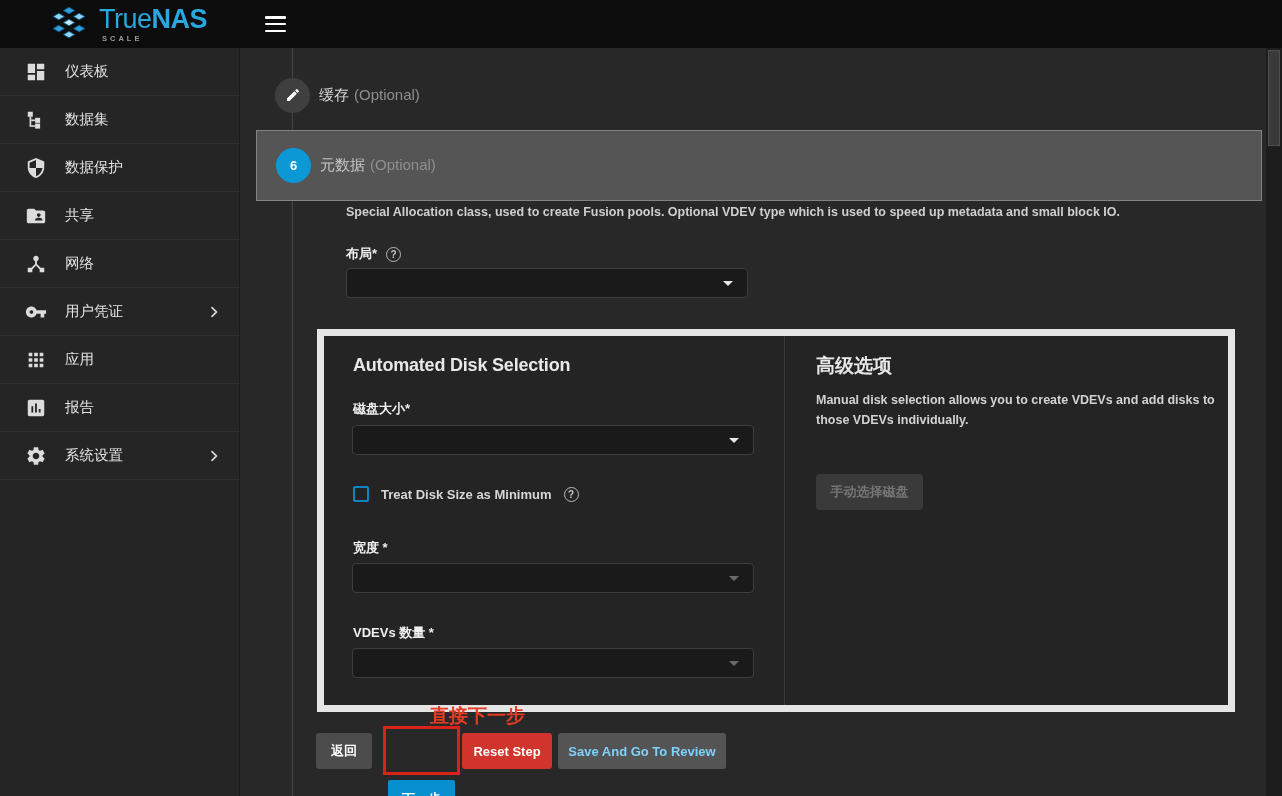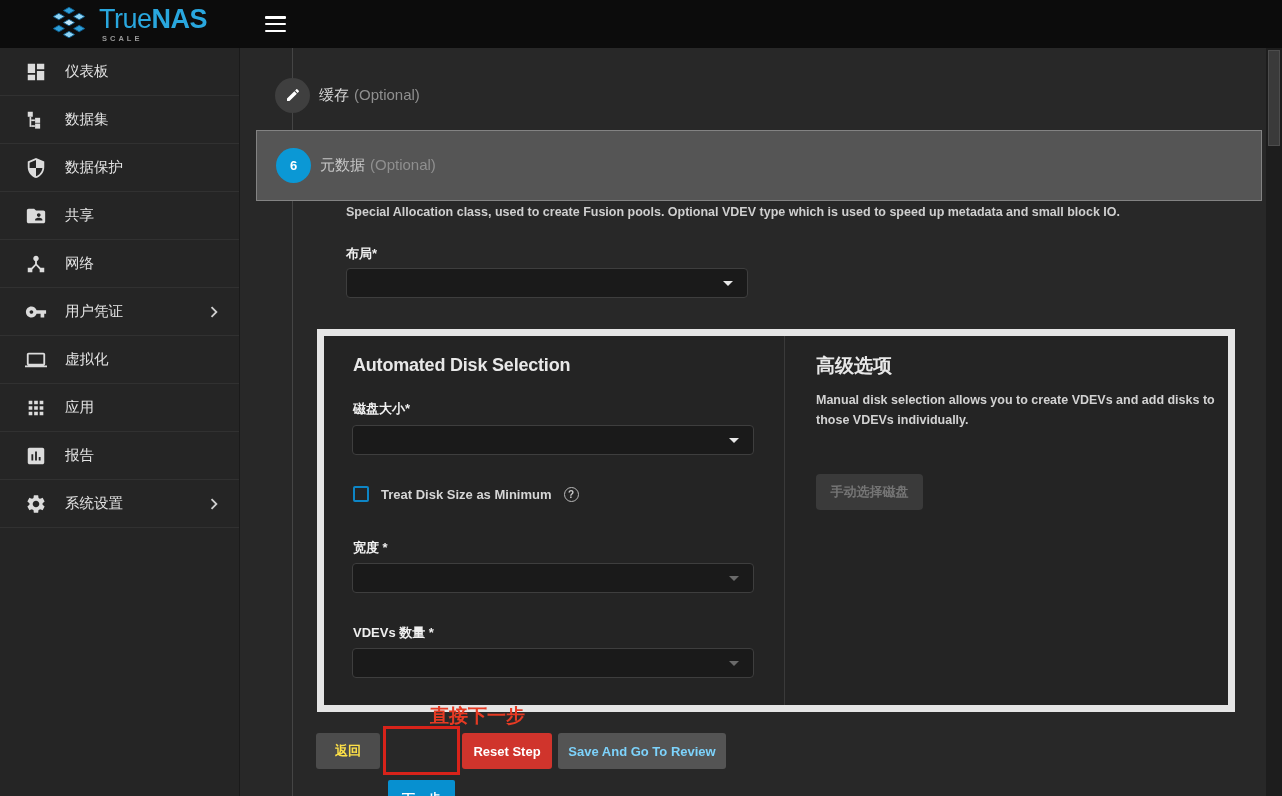--- a/index.html
+++ b/index.html
@@ -45,21 +45,21 @@
   .step-circle { width:35px; height:35px; border-radius:50%; margin-left:19px; flex:none; display:flex; align-items:center; justify-content:center; }
   .step-circle.gray { background:#3f3f3f; }
   .step-circle.gray svg { width:16px; height:16px; fill:#fff; }
   .step-circle.blue { background:#0b98d5; color:#fff; font-size:13px; font-weight:700; }
   .step-label { margin-left:9px; font-size:15px; color:#d8d8d8; }
   .step-meta .step-label { color:#c7c7c7; }
   .opt { color:#8f8f8f; margin-left:5px; }
 
   .description { position:absolute; left:105px; top:157px; width:890px; font-size:12.5px; font-weight:600; color:#cfcfcf; }
 
-  .field-label { font-size:13px; font-weight:700; color:#f0f0f0; display:flex; align-items:center; gap:9px;flex-direction:column; }
+  .field-label { font-size:13px; font-weight:700; color:#f0f0f0; display:flex; align-items:center; gap:9px; }
   .layout-label { position:absolute; left:105px; top:197px; }
   .help { width:15px; height:15px; border-radius:50%; border:1.5px solid #b9b9b9; color:#c9c9c9; font-size:10px; font-weight:700; display:flex; align-items:center; justify-content:center; cursor:pointer; flex:none; }
 
   .select { position:absolute; width:402px; height:30px; background:#1a1a1a; border:1px solid #3e3e3e; border-radius:4px; cursor:pointer; }
   .select .arrow { position:absolute; right:14px; top:12px; width:0; height:0; border-left:5px solid transparent; border-right:5px solid transparent; border-top:5px solid #e8e8e8; }
   .select.disabled .arrow { border-top-color:#6a6a6a; }
   .layout-select { left:105px; top:220px; }
 
   .card { position:absolute; left:76px; top:281px; width:918px; height:383px; background:#242424; border:7px solid #e5e5e5; }
   .section-title { position:absolute; margin:0; font-weight:700; color:#e8e8e8; }
@@ -75,21 +75,21 @@
   .vdevs-label  { position:absolute; left:29px; top:288px; }
   .select-vdevs { left:28px; top:312px; }
   .divider-v { position:absolute; left:460px; top:0; bottom:0; width:1px; background:#3a3a3a; }
   .adv-body { position:absolute; left:492px; top:54px; width:408px; margin:0; font-size:12.5px; font-weight:600; color:#d2d2d2; line-height:1.6; }
   .manual-btn { position:absolute; left:492px; top:138px; width:107px; height:36px; background:#3a3a3a; color:#757575; border:none; border-radius:4px; font-size:13px; font-weight:700; font-family:inherit; cursor:default; }
 
   .annotation { position:absolute; left:189px; top:655px; font-size:19px; font-weight:700; color:#e63a23; }
   .red-box { position:absolute; left:142px; top:678px; width:77px; height:49px; border:3px solid #d8231a; }
 
   .btn { position:absolute; top:685px; height:36px; border:none; border-radius:3px; font-family:inherit; font-size:13px; font-weight:700; cursor:pointer; }
-  .btn-back  { left:75px;  width:64px;  background:#4c4c4c; color:#fde047;font-family:Liberation Serif, serif; }
+  .btn-back  { left:75px;  width:56px;  background:#4c4c4c; color:#ffffff;font-family:Liberation Serif, serif; }
   .btn-next  { position:absolute; left:2px; top:3px; width:67px; height:37px; background:#0790d0; color:#fff; border:none; border-radius:2px; font-family:inherit; font-size:13px; font-weight:700; cursor:pointer;margin-top:48px; }
   .btn-reset { left:221px; width:90px;  background:#d0342c; color:#fff; }
   .btn-save  { left:317px; width:168px; background:#545454; color:#7dd3fc; }
 
   .scroll-strip { position:absolute; right:0; top:48px; width:16px; bottom:0; background:#1d1d1d; cursor:pointer; }
   .scroll-thumb { position:absolute; left:2px; right:2px; top:2px; height:96px; background:#3a3a3a; border:1px solid #4d4d4d; }
 </style>
 </head>
 <body>
 
@@ -176,28 +176,20 @@
           <svg viewBox="0 0 24 24">
             <path d="M12.65 10C11.83 7.67 9.61 6 7 6c-3.31 0-6 2.69-6 6s2.69 6 6 6c2.61 0 4.83-1.67 5.65-4H17v4h4v-4h2v-4H12.65zM7 14c-1.1 0-2-.9-2-2s.9-2 2-2 2 .9 2 2-.9 2-2 2z"></path>
           </svg>
         </span>
       <span class="nav-label">用户凭证</span>
       <span class="nav-chevron"><svg viewBox="0 0 24 24">
             <path d="M10 6L8.59 7.41 13.17 12l-4.58 4.59L10 18l6-6z"></path>
           </svg></span>
     </div>
 
-    <div class="nav-item">
-      <span class="nav-icon">
-          <svg viewBox="0 0 24 24">
-            <path d="M20 18c1.1 0 2-.9 2-2V6c0-1.1-.9-2-2-2H4c-1.1 0-2 .9-2 2v10c0 1.1.9 2 2 2H0v2h24v-2h-4zM4 6h16v10H4V6z"></path>
-          </svg>
-        </span>
-      <span class="nav-label">虚拟化</span>
-    </div>
 
     <div class="nav-item">
       <span class="nav-icon">
           <svg viewBox="0 0 24 24">
             <path d="M4 8h4V4H4v4zm6 12h4v-4h-4v4zm-6 0h4v-4H4v4zm0-6h4v-4H4v4zm6 0h4v-4h-4v4zm6-10v4h4V4h-4zm-6 4h4V4h-4v4zm6 6h4v-4h-4v4zm0 6h4v-4h-4v4z"></path>
           </svg>
         </span>
       <span class="nav-label">应用</span>
     </div>
 

